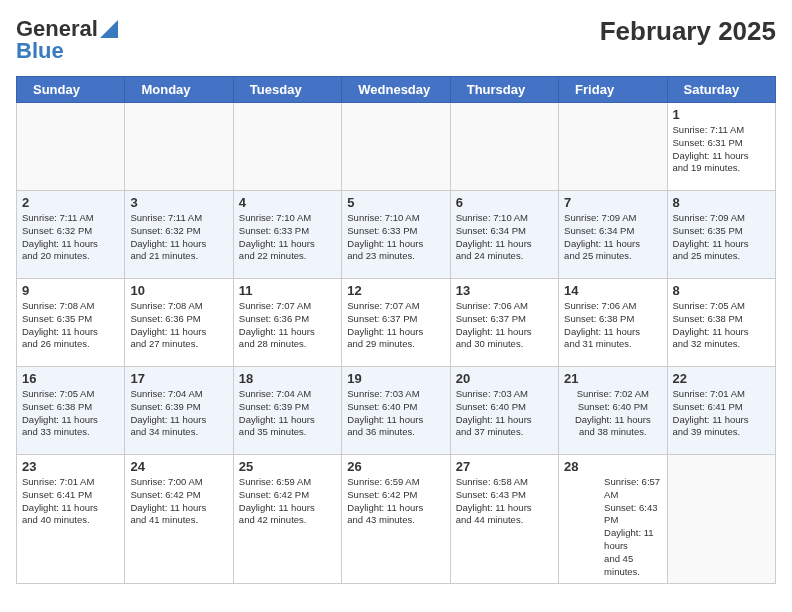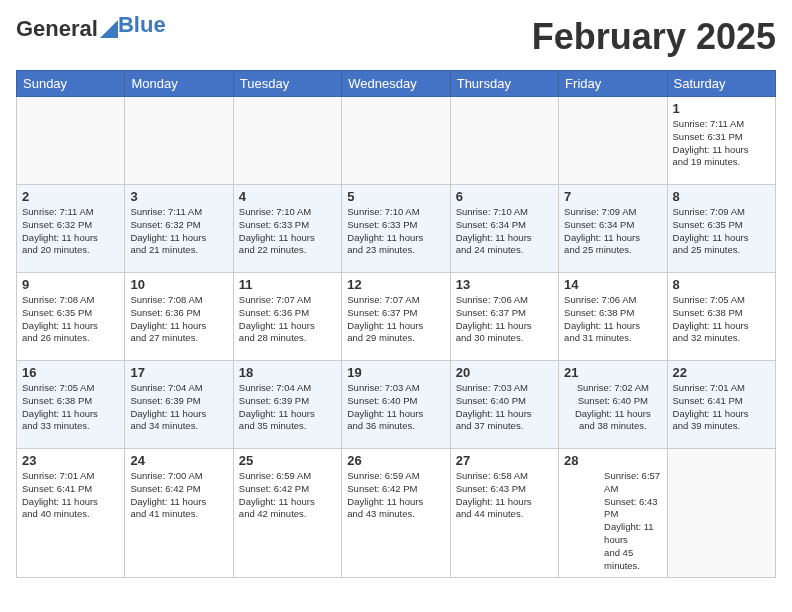--- a/index.html
+++ b/index.html
@@ -11,47 +11,47 @@
       padding: 16px;
     }
     .header {
       display: flex;
       justify-content: space-between;
       align-items: flex-start;
       margin-bottom: 12px;
     }
     .logo {
       display: flex;
-      flex-direction: row;
+      flex-direction: column;
       align-items: flex-start;
     }
     .title-block {
       text-align: right;
     }
     .month-title {
-      font-size: 36px;
+      font-size: 26px;
       font-weight: bold;
       color: #333;
     }
     .location {
       font-size: 16px;
       color: #555;
     }
     table {
       width: 100%;
       border-collapse: collapse;
       table-layout: fixed;
     }
     th {
       background-color: #4472c4;
       color: #fff;
       text-align: left;
-      padding: 5px 6px;
+      padding: 5px 16px;
       font-size: 13px;
-      font-weight: normal;
+      font-weight: bold;
       border: 1px solid #3a62a8;
     }
     td {
       vertical-align: top;
       border: 1px solid #ccc;
       padding: 4px 5px;
       font-size: 10px;
       color: #333;
       height: 88px;
       background: #fff;

